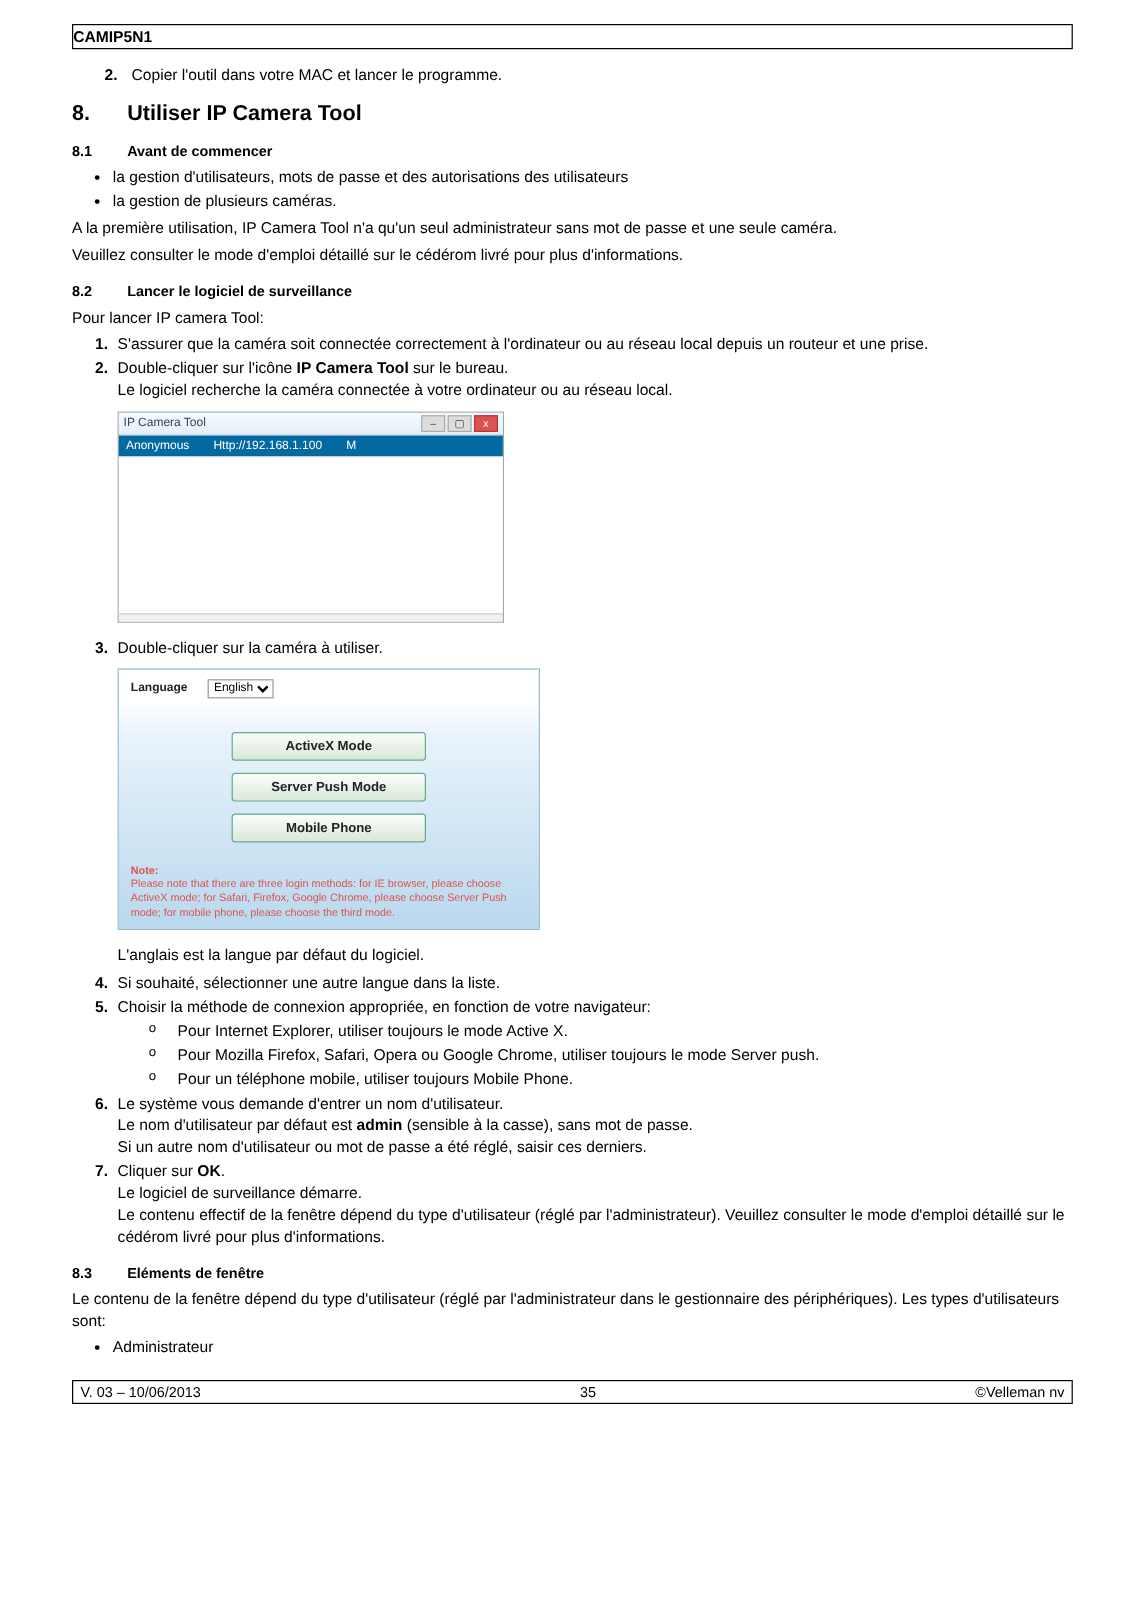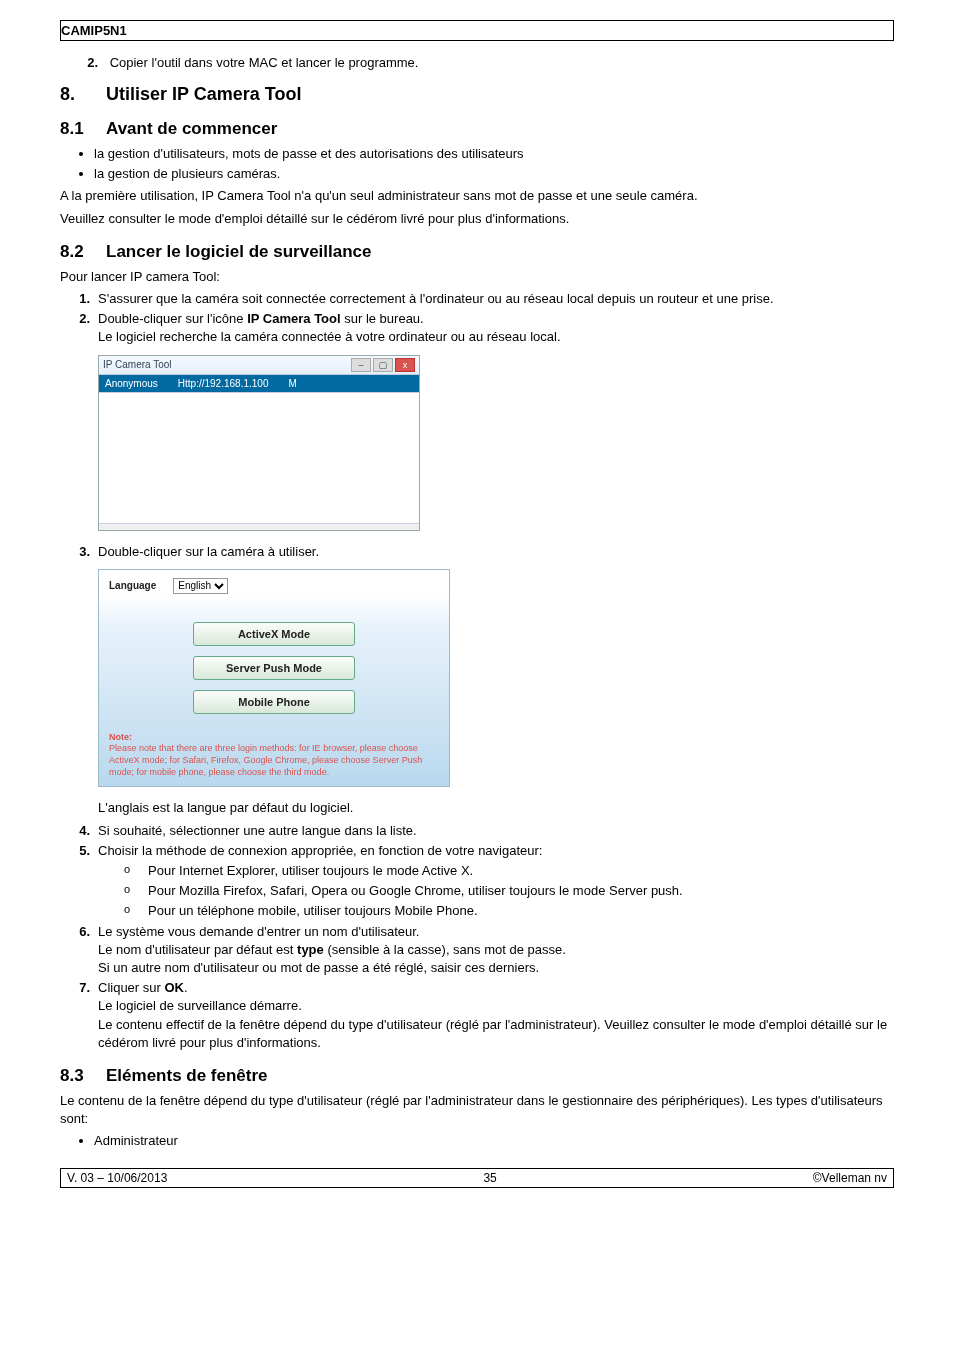--- a/index.html
+++ b/index.html
@@ -35,21 +35,21 @@
   .step-txt {
     margin-left: 8px;
   }
   h1.sec {
     font-size: 18px;
     font-weight: bold;
     margin: 14px 0 10px 0;
   }
   h1.sec .num { display:inline-block; width:46px; }
   h2.sub {
-    font-size: 17px;
+    font-size: 12px;
     font-weight: bold;
     margin: 14px 0 6px 0;
   }
   h2.sub .num { display:inline-block; width:46px; }
   p { margin: 4px 0; line-height: 1.4; }
   ul.bullets {
     list-style: disc;
     margin: 2px 0 2px 34px;
     padding: 0;
   }
@@ -275,21 +275,21 @@
       <span>Choisir la méthode de connexion appropriée, en fonction de votre navigateur:</span>
       <ol class="sub-o">
         <li>Pour Internet Explorer, utiliser toujours le mode Active X.</li>
         <li>Pour Mozilla Firefox, Safari, Opera ou Google Chrome, utiliser toujours le mode Server push.</li>
         <li>Pour un téléphone mobile, utiliser toujours Mobile Phone.</li>
       </ol>
     </li>
     <li>
       <span class="n">6.</span>
       <span>Le système vous demande d'entrer un nom d'utilisateur.</span><br>
-      <span>Le nom d'utilisateur par défaut est </span><span class="bold">type</span><span> (sensible à la casse), sans mot de passe.</span><br>
+      <span>Le nom d'utilisateur par défaut est </span><span class="bold">admin</span><span> (sensible à la casse), sans mot de passe.</span><br>
       <span>Si un autre nom d'utilisateur ou mot de passe a été réglé, saisir ces derniers.</span>
     </li>
     <li>
       <span class="n">7.</span>
       <span>Cliquer sur </span><span class="bold">OK</span><span>.</span><br>
       <span>Le logiciel de surveillance démarre.</span><br>
       <span>Le contenu effectif de la fenêtre dépend du type d'utilisateur (réglé par l'administrateur). Veuillez consulter le mode d'emploi détaillé sur le cédérom livré pour plus d'informations.</span>
     </li>
   </ol>
 

